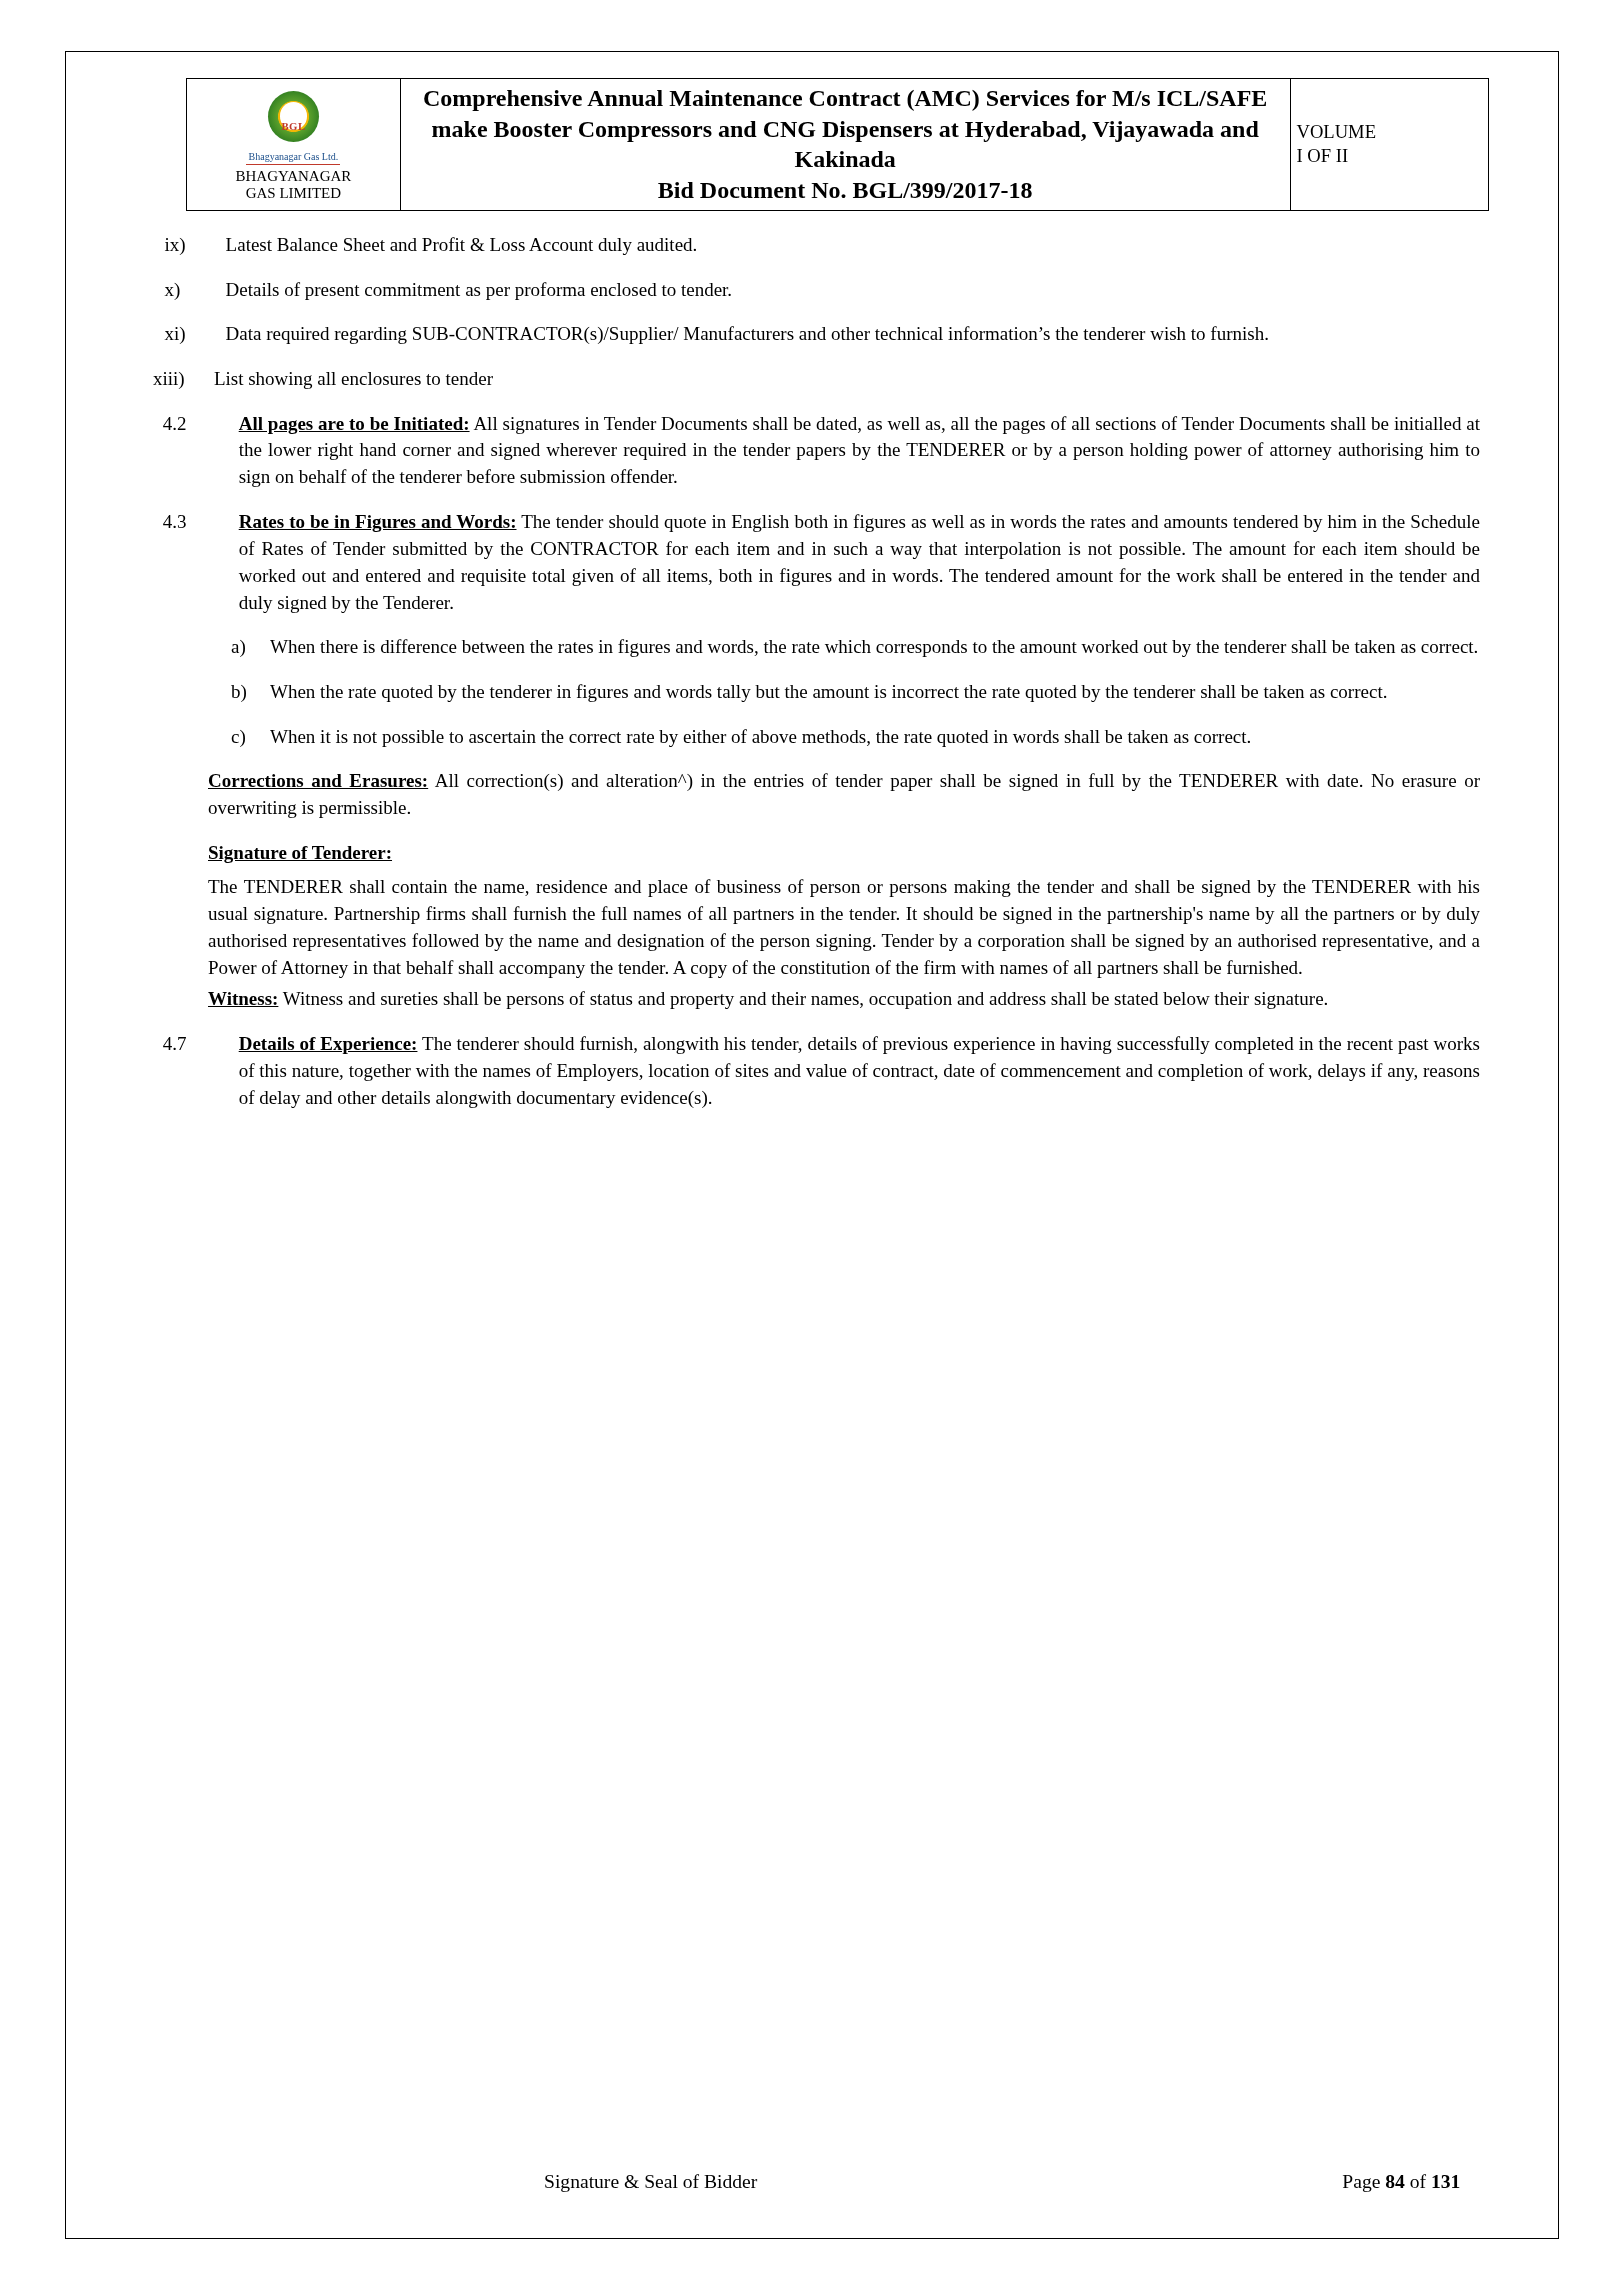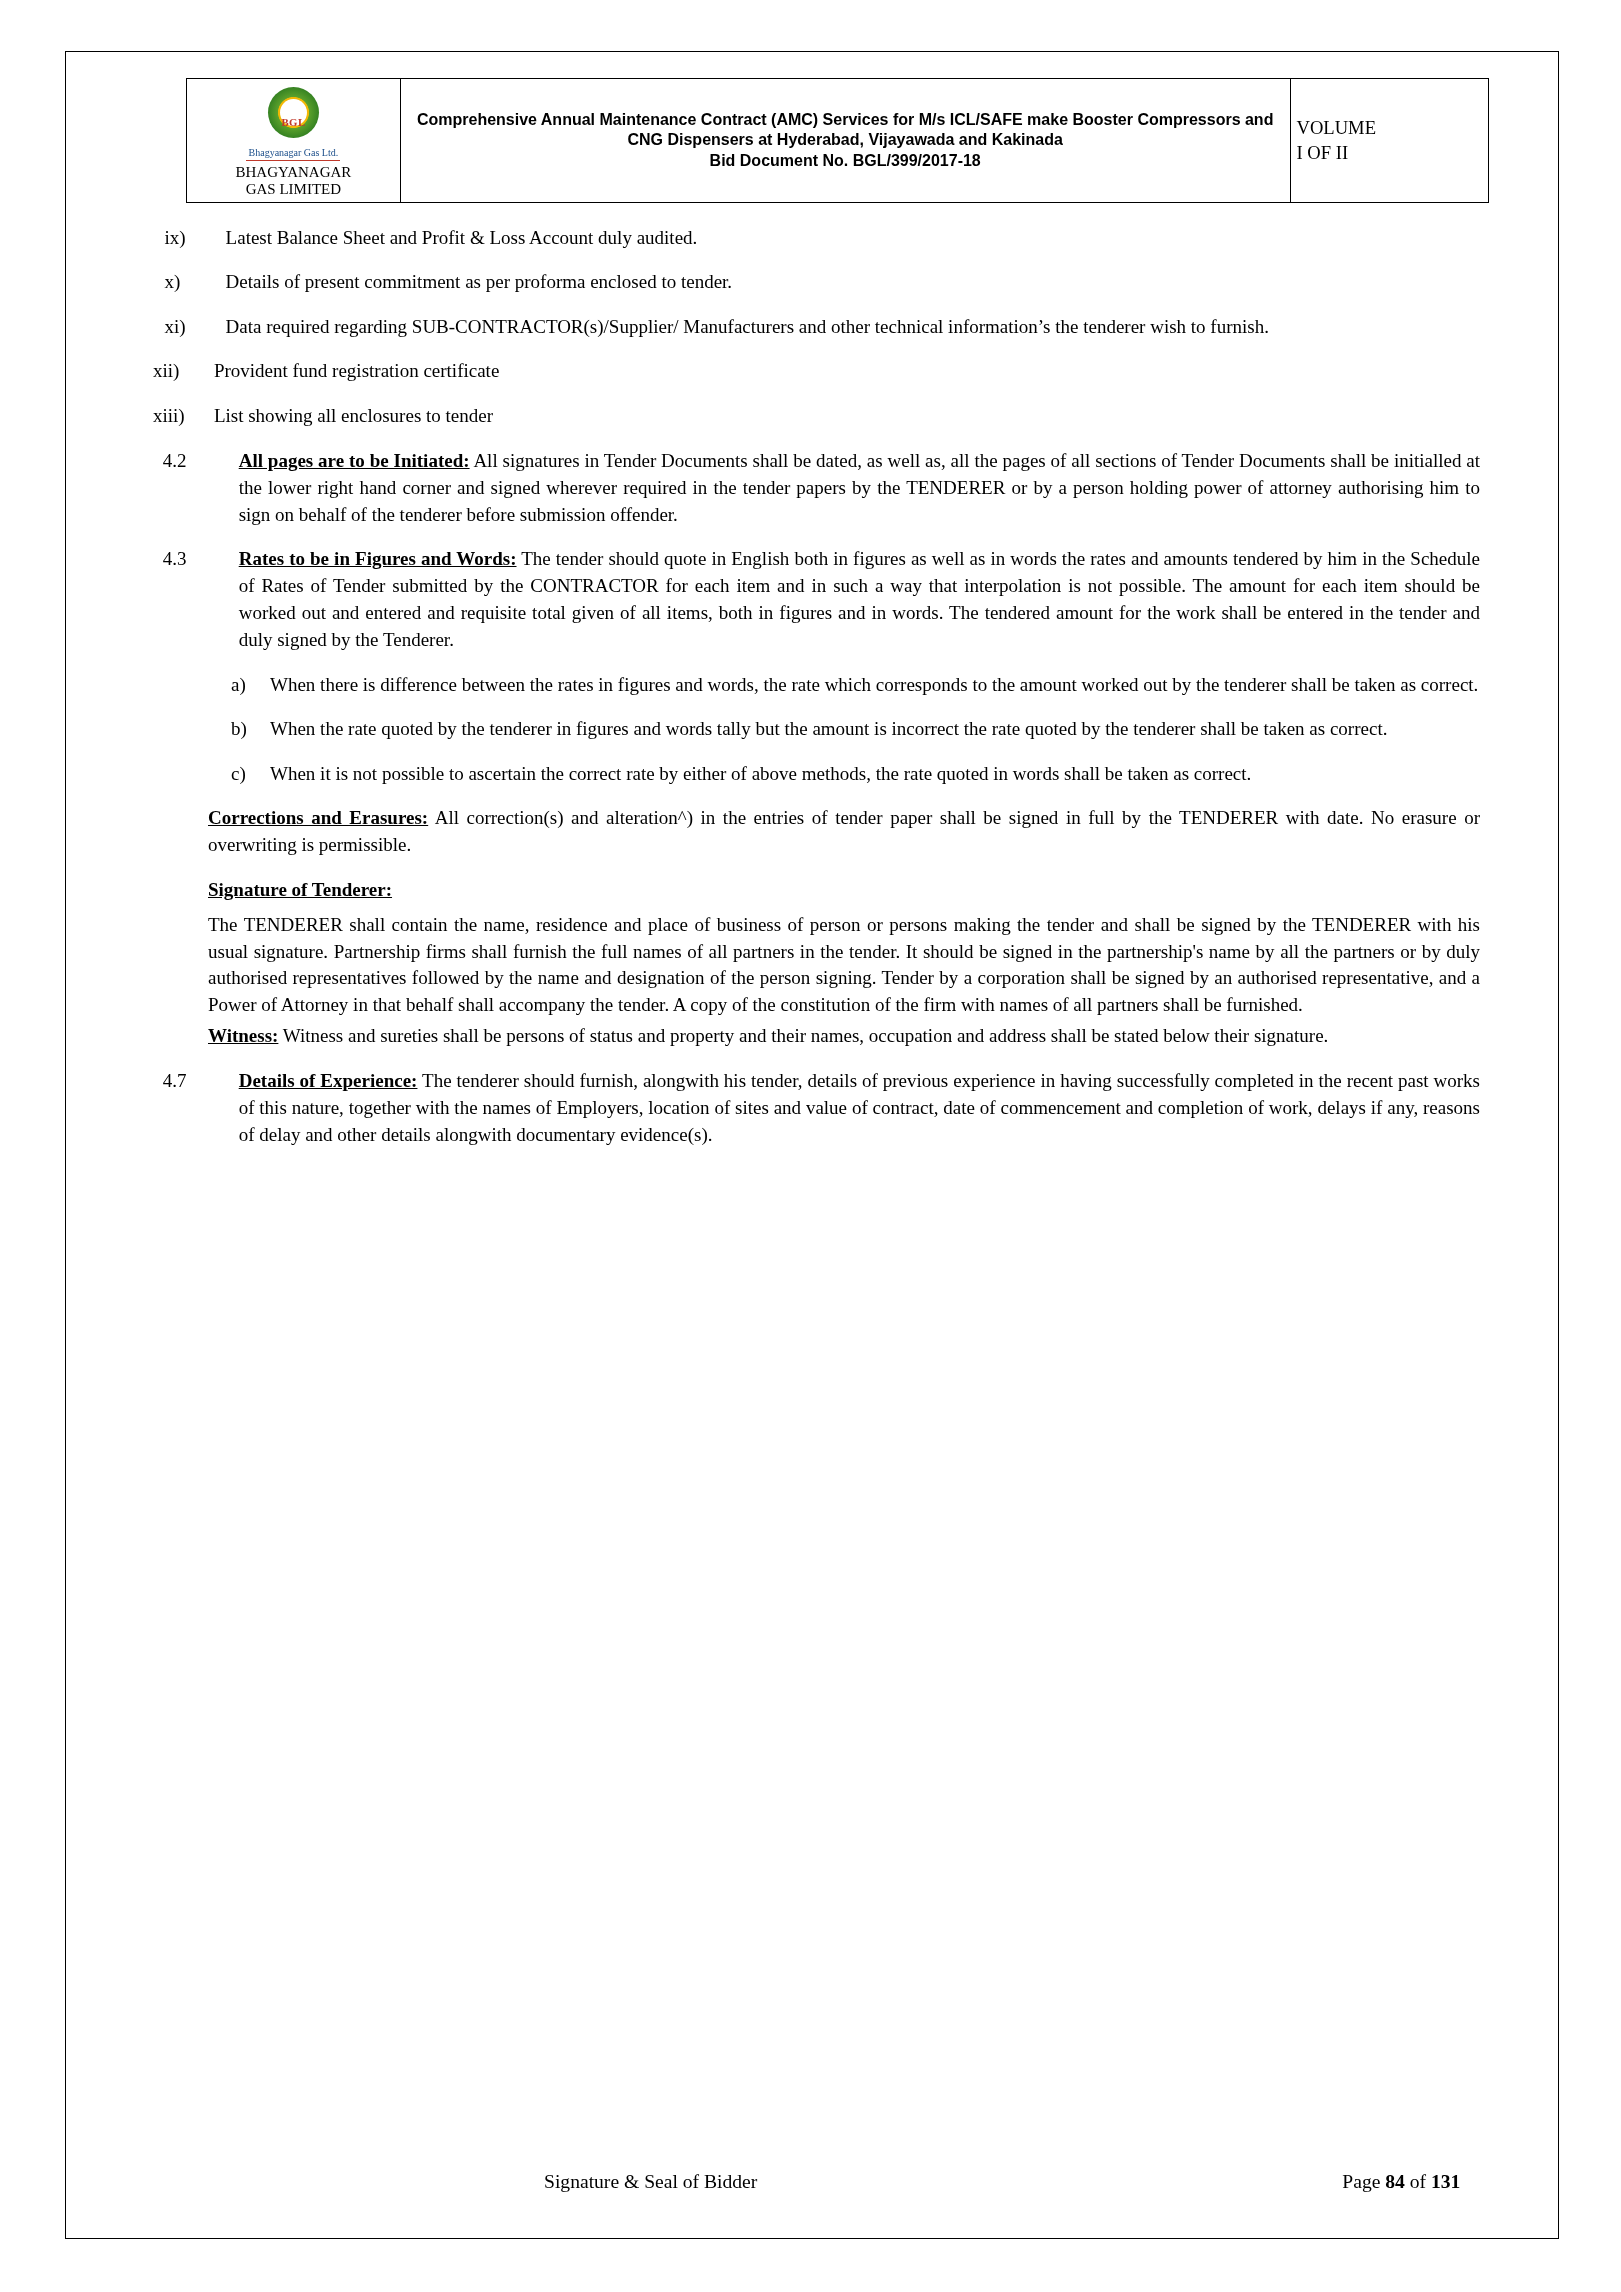--- a/index.html
+++ b/index.html
@@ -107,24 +107,24 @@
     height: 1px;
     background: #c0392b;
     margin: 2px auto 2.9px auto;
   }
   .logo-text {
     font-size: 15px;
     line-height: 1.15;
     font-family: "Liberation Serif", serif;
   }
   .header-title {
-    font-size: 16px;
+    font-size: 24px;
     font-weight: bold;
     line-height: 1.28;
-    font-family: Liberation Sans, sans-serif;
+    font-family: Liberation Serif, serif;
   }
   .vol-text {
     font-size: 18.6px;
     line-height: 1.3;
     font-family: "Liberation Serif", serif;
   }
 
   
   .body-text {
     margin-top: 21.6px;
@@ -233,24 +233,20 @@
       <div class="row roman">
         <div class="marker">x)</div>
         <div class="text">Details of present commitment as per proforma enclosed to tender.</div>
       </div>
 
       <div class="row roman">
         <div class="marker">xi)</div>
         <div class="text">Data required regarding SUB-CONTRACTOR(s)/Supplier/ Manufacturers and other technical information’s the tenderer wish to furnish.</div>
       </div>
 
-      <div class="row roman-wide">
-        <div class="marker">xii)</div>
-        <div class="text">Provident fund registration certificate</div>
-      </div>
 
       <div class="row roman-wide">
         <div class="marker">xiii)</div>
         <div class="text">List showing all enclosures to tender</div>
       </div>
 
       <div class="row num">
         <div class="marker">4.2</div>
         <div class="text"><u class="hdg">All pages are to be Initiated:</u><span> All signatures in Tender Documents shall be dated, as well as, all the pages of all sections of Tender Documents shall be initialled at the lower right hand corner and signed wherever required in the tender papers by the TENDERER or by a person holding power of attorney authorising him to sign on behalf of the tenderer before submission offender.</span></div>
       </div>

